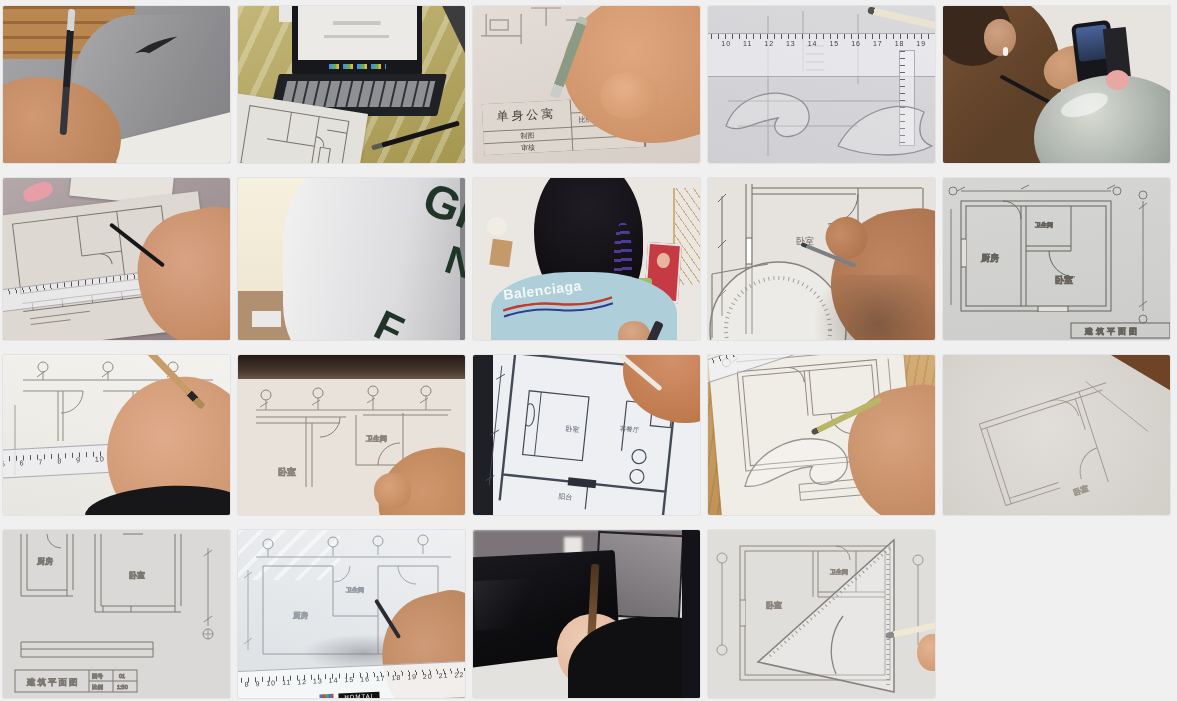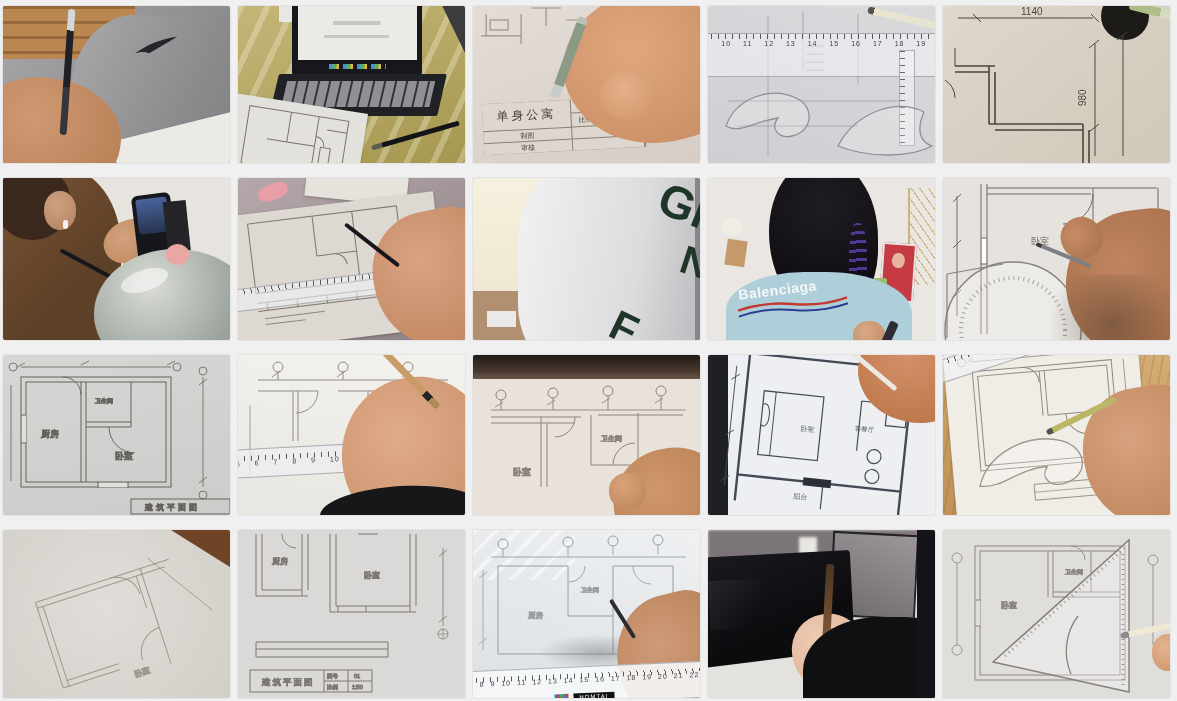--- a/index.html
+++ b/index.html
@@ -113,34 +113,20 @@
       <span class="scale" style="word-spacing:9px;">9 10 11 12 13 14 15 16 17 18 19 20 21 22</span>
     </div>
     <div class="abs ruler" style="right:9%;top:28%;width:14px;height:60%;background-image:repeating-linear-gradient(180deg,#66666c 0 1px,transparent 1px 7px);background-size:5px 100%;background-repeat:no-repeat;"></div>
     <svg class="fill" viewBox="0 0 227 157" fill="rgba(255,255,255,.22)" stroke="#8f8f94" stroke-width="1.3">
       <path d="M18 120c10-28 44-40 70-28 20 9 16 34-4 38-14 3-22-8-14-18-26 4-38 16-52 8Z"></path>
       <path d="M130 140c18-34 58-48 86-34-8 18-4 30 8 34-22 12-64 12-94 0Z"></path>
     </svg>
     <div class="abs stick" style="right:-4%;top:6%;width:34%;height:7px;background:linear-gradient(90deg,#55504a 0 8%,#e9e4d1 8%);transform:rotate(13deg);"></div>
   </figure>
 
-  <figure class="tile t5">
-    <svg class="fill" viewBox="0 0 227 157" fill="none" stroke="#4a463f" stroke-width="1.4">
-      <path d="M15 12h135" stroke-width="1"></path>
-      <path d="M30 8l8 8M148 8l8 8" stroke-width="1"></path>
-      <text x="78" y="9" font-size="10" fill="#4a463f" stroke="none">1140</text>
-      <circle cx="182" cy="10" r="24" fill="#1d1b18" stroke="none"></circle>
-      <path d="M152 38v112M180 30v120" stroke-width="1"></path>
-      <path d="M146 42l10 -8M174 34l10 -8M146 126l10 -8" stroke-width="1"></path>
-      <text x="143" y="100" font-size="10" fill="#4a463f" stroke="none" transform="rotate(-90 143 100)">980</text>
-      <path d="M12 60h40M12 66h34M46 60v58M52 66v52M46 118h94M52 124h88M140 118v39M146 124v33" stroke-width="1.6"></path>
-      <path d="M12 60v-18M12 92a22 22 0 0 0 -10 -18" stroke-width="1"></path>
-    </svg>
-    <div class="abs stick" style="right:-2%;top:0;width:20%;height:9px;background:linear-gradient(90deg,#aebd87 0 70%,#d6dcc2 70%);transform:rotate(14deg);"></div>
-  </figure>
 
   <figure class="tile t6">
     <div class="abs paper" style="left:10%;bottom:0;width:55%;height:45%;transform:rotate(-9deg);background:#efece6;"></div>
     <div class="abs" style="left:-8%;top:-6%;width:60%;height:116%;background:linear-gradient(135deg,#7b5536,#5d4028 65%);border-radius:0 42% 38% 0;"></div>
     <div class="abs" style="left:-4%;top:-8%;width:34%;height:46%;background:#3a281c;border-radius:50%;"></div>
     <div class="abs skin" style="--s1:#cda183;--s2:#b3825e;left:18%;top:8%;width:14%;height:24%;"></div>
     <div class="abs" style="left:26.5%;top:26%;width:5px;height:9px;background:#f2f2f0;border-radius:3px;"></div>
     <div class="abs skin" style="--s1:#d2a27e;--s2:#b98457;left:44%;top:26%;width:24%;height:26%;transform:rotate(-24deg);"></div>
     <div class="abs" style="left:58%;top:10%;width:17%;height:44%;background:#16171c;border-radius:6px;transform:rotate(-7deg);">
       <div class="abs" style="inset:6% 10% 45% 10%;background:linear-gradient(180deg,#49639c,#27344f);border-radius:3px;"></div>

